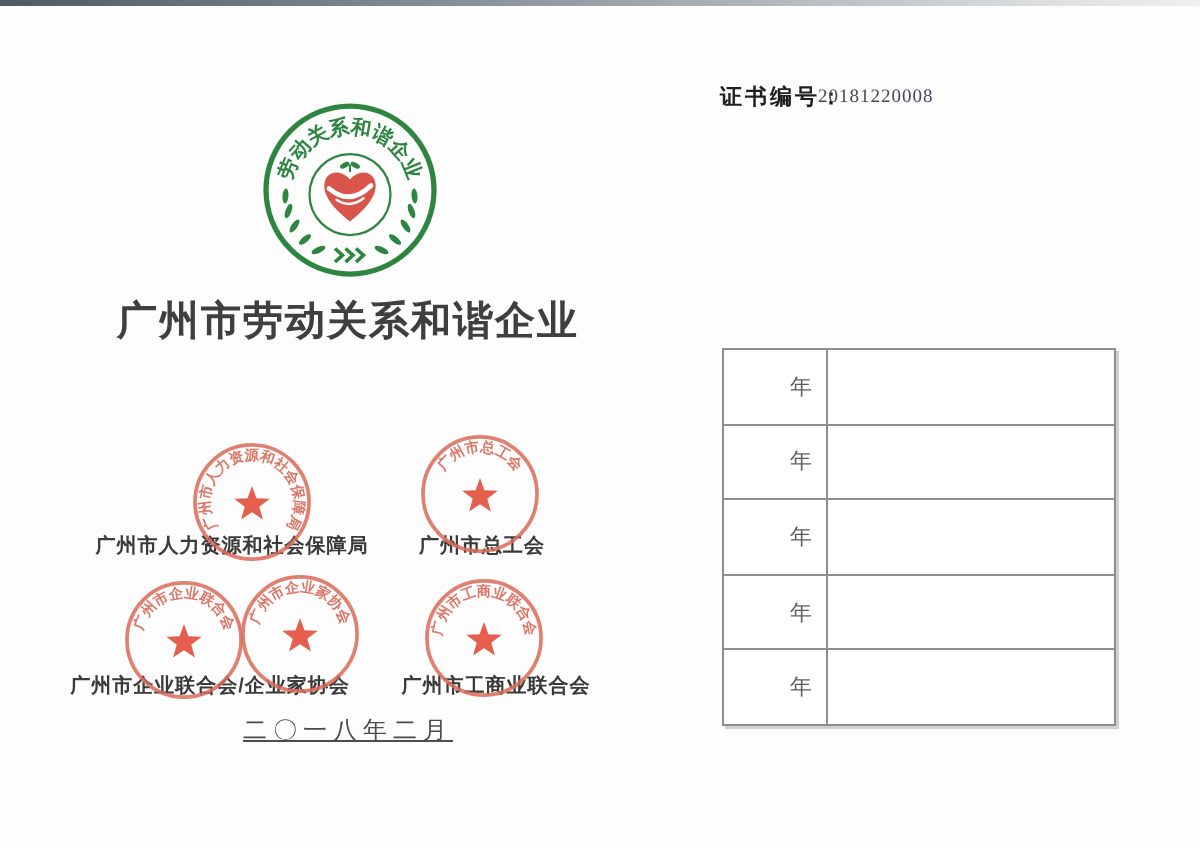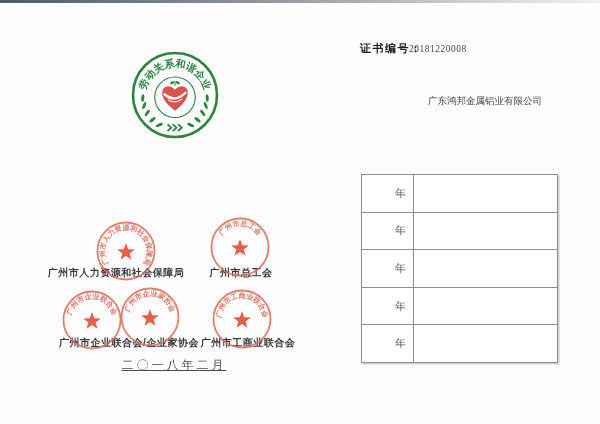--- a/index.html
+++ b/index.html
@@ -83,24 +83,25 @@
       <ellipse cx="90" cy="93" rx="5" ry="2" transform="rotate(40 90 93)"></ellipse>
       <ellipse cx="81" cy="100" rx="5" ry="2" transform="rotate(25 81 100)"></ellipse>
     </g>
     <g stroke="#2e8540" stroke-width="2.4" fill="none">
       <path d="M50,99 l5,4.5 l-5,4.5"></path>
       <path d="M57,99 l5,4.5 l-5,4.5"></path>
       <path d="M64,99 l5,4.5 l-5,4.5"></path>
     </g>
   </svg>
 
+  <div class="cert-title">广州市劳动关系和谐企业</div>
 
   <div class="seal-label" style="left:36px; top:266px; width:160px;">广州市人力资源和社会保障局</div>
   <div class="seal-label" style="left:198px; top:266px; width:86px;">广州市总工会</div>
-  <div class="seal-label" style="left:48px; top:336px; width:162px;">广州市企业联合会/企业家协会</div>
+  <div class="seal-label" style="left:24px; top:336px; width:162px;">广州市企业联合会/企业家协会</div>
   <div class="seal-label" style="left:197px; top:336px; width:102px;">广州市工商业联合会</div>
 
   <svg class="seal" style="left:95px; top:220px;" viewBox="0 0 100 100" width="62" height="62">
     <defs>
         <path id="arc-s1" d="M 26,74 A 34,34 0 1 1 74,74" fill="none"></path>
       </defs>
     <circle class="seal-ring" cx="50" cy="50" r="46"></circle>
     <text class="seal-arc-text"><textPath href="#arc-s1" startOffset="50%" text-anchor="middle">广州市人力资源和社会保障局</textPath></text>
     <polygon class="seal-star" points="50,37 53.6,47 64.3,47.4 55.9,53.9 58.8,64.1 50,58.2 41.2,64.1 44.1,53.9 35.7,47.4 46.4,47"></polygon>
   </svg>
@@ -139,21 +140,20 @@
     <circle class="seal-ring" cx="50" cy="50" r="46"></circle>
     <text class="seal-arc-text"><textPath href="#arc-s5" startOffset="50%" text-anchor="middle">广州市工商业联合会</textPath></text>
     <polygon class="seal-star" points="50,37 53.6,47 64.3,47.4 55.9,53.9 58.8,64.1 50,58.2 41.2,64.1 44.1,53.9 35.7,47.4 46.4,47"></polygon>
   </svg>
 
   <div class="issue-date">二〇一八年二月</div>
 
   <div class="field-label" style="left:350px; top:41px;">证书编号：</div>
   <div class="field-value cert-no-value">20181220008</div>
 
-  <div class="field-value holder-value">广东鸿邦金属铝业有限公司</div>
 
 
   <table class="validity-table">
     <tbody>
       <tr>
         <td class="year-cell">年</td>
         <td></td>
       </tr>
       <tr>
         <td class="year-cell">年</td>

